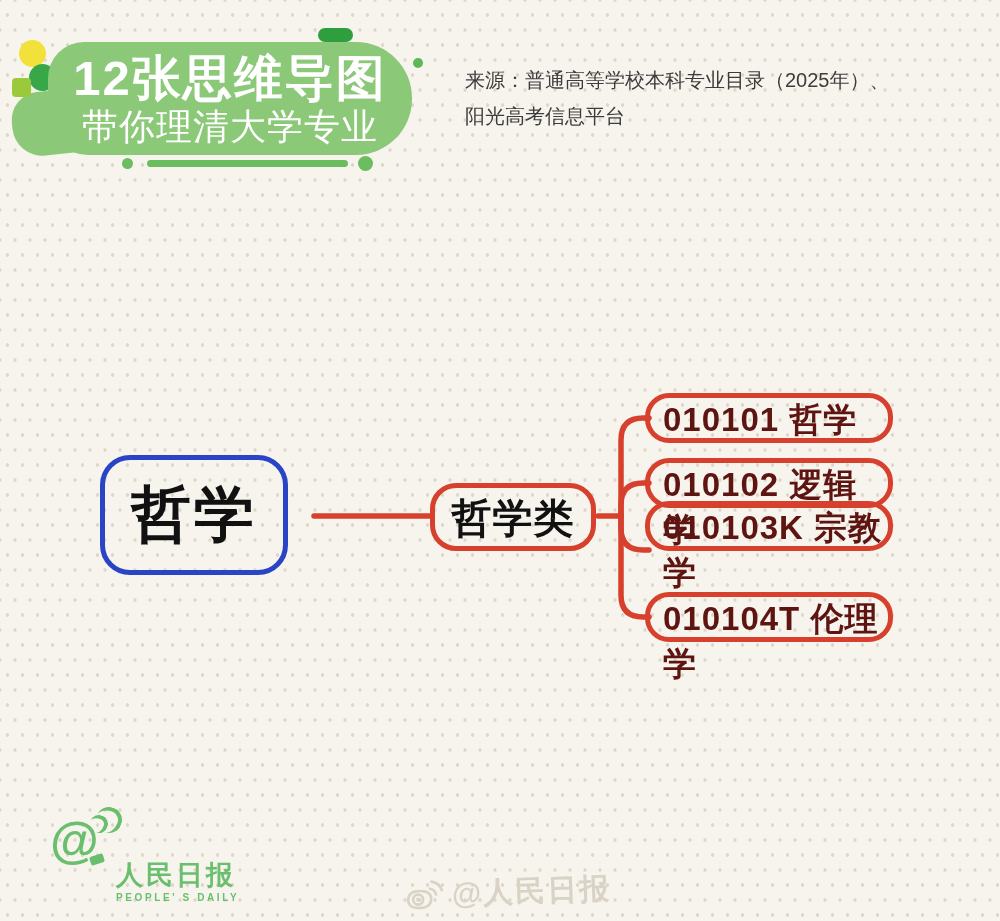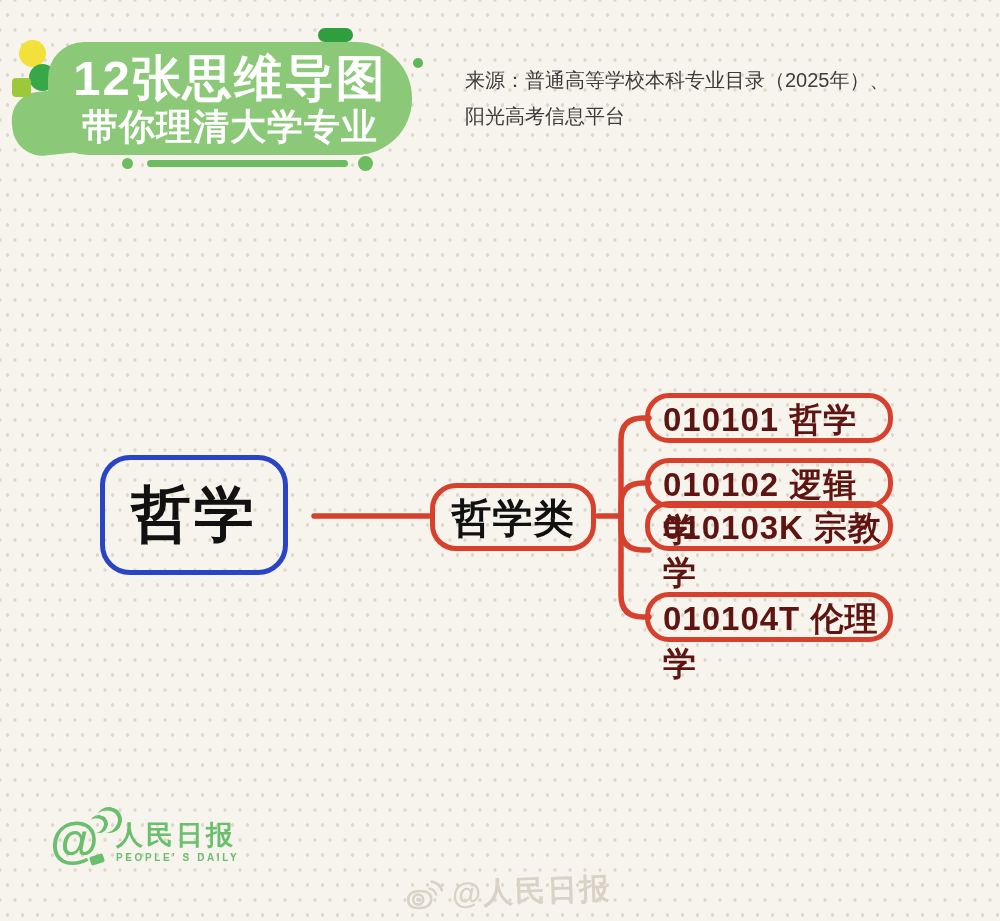--- a/index.html
+++ b/index.html
@@ -21,21 +21,21 @@
   .darkgreen-circle{left:29px;top:64px;width:27px;height:27px;border-radius:50%;background:#38a748;}
   .yellowgreen-square{left:12px;top:78px;width:19px;height:19px;border-radius:4px;background:#9cc83c;}
   .banner-tail{left:12px;top:90px;width:92px;height:64px;border-radius:28px 10px 10px 30px;background:#8bc878;transform:rotate(-6deg);}
   .banner{
     left:48px;top:42px;width:364px;height:113px;
     background:#8bc878;border-radius:36px 56px 56px 40px;
     display:flex;flex-direction:column;align-items:center;justify-content:center;
     color:#ffffff;text-align:center;line-height:1.15;
   }
   .banner .l1{font-size:49px;font-weight:bold;letter-spacing:2px;}
-  .banner .l2{font-size:36px;font-weight:bold;letter-spacing:1px;}
+  .banner .l2{font-size:36px;font-weight:normal;letter-spacing:1px;}
   .darkgreen-pill{left:318px;top:28px;width:35px;height:14px;border-radius:7px;background:#2f9e3f;}
   .green-dot-right{left:413px;top:58px;width:10px;height:10px;border-radius:50%;background:#5db857;}
   .underline-bar{left:147px;top:160px;width:201px;height:7px;border-radius:4px;background:#6cbd60;}
   .underline-dot-left{left:122px;top:158px;width:11px;height:11px;border-radius:50%;background:#6cbd60;}
   .underline-dot-right{left:358px;top:156px;width:15px;height:15px;border-radius:50%;background:#6cbd60;}
   .source{
     position:absolute;left:465px;top:62px;width:520px;
     font-size:20px;line-height:36px;color:#3c3c3c;
   }
   
@@ -65,21 +65,21 @@
   .child-3{top:592px;}
   .connector-svg{position:absolute;left:300px;top:380px;width:360px;height:270px;}
   
   .pd-logo{position:absolute;left:50px;top:813px;display:flex;align-items:flex-start;color:#6abf6e;}
   .at-wrap{position:relative;width:60px;height:62px;}
   .at-glyph{position:absolute;left:0;top:2px;font-size:50px;font-weight:bold;line-height:52px;}
   .arc{position:absolute;border:0 solid #6abf6e;border-radius:50%;background:transparent;}
   .arc1{left:40px;top:2px;width:14px;height:14px;border-top-width:4px;border-right-width:4px;transform:rotate(20deg);}
   .arc2{left:46px;top:-6px;width:22px;height:22px;border-top-width:4px;border-right-width:4px;transform:rotate(20deg);}
   .hand{position:absolute;left:40px;top:42px;width:14px;height:9px;background:#6abf6e;border-radius:2px;transform:rotate(-18deg);}
-  .pd-text{margin-left:6px;padding-top:8px;}
+  .pd-text{margin-left:6px;padding-top:8px;margin-top:40px;}
   .pd-cn{font-size:27px;font-weight:bold;letter-spacing:3px;line-height:28px;}
   .pd-en{font-size:10px;font-weight:bold;letter-spacing:2.6px;margin-top:3px;}
   .watermark{
     position:absolute;left:402px;top:872px;
     display:flex;align-items:center;gap:8px;
     color:#d9d3c6;font-size:30px;font-weight:bold;letter-spacing:2px;
     transform:rotate(-2deg);
   }
 </style>
 </head>

